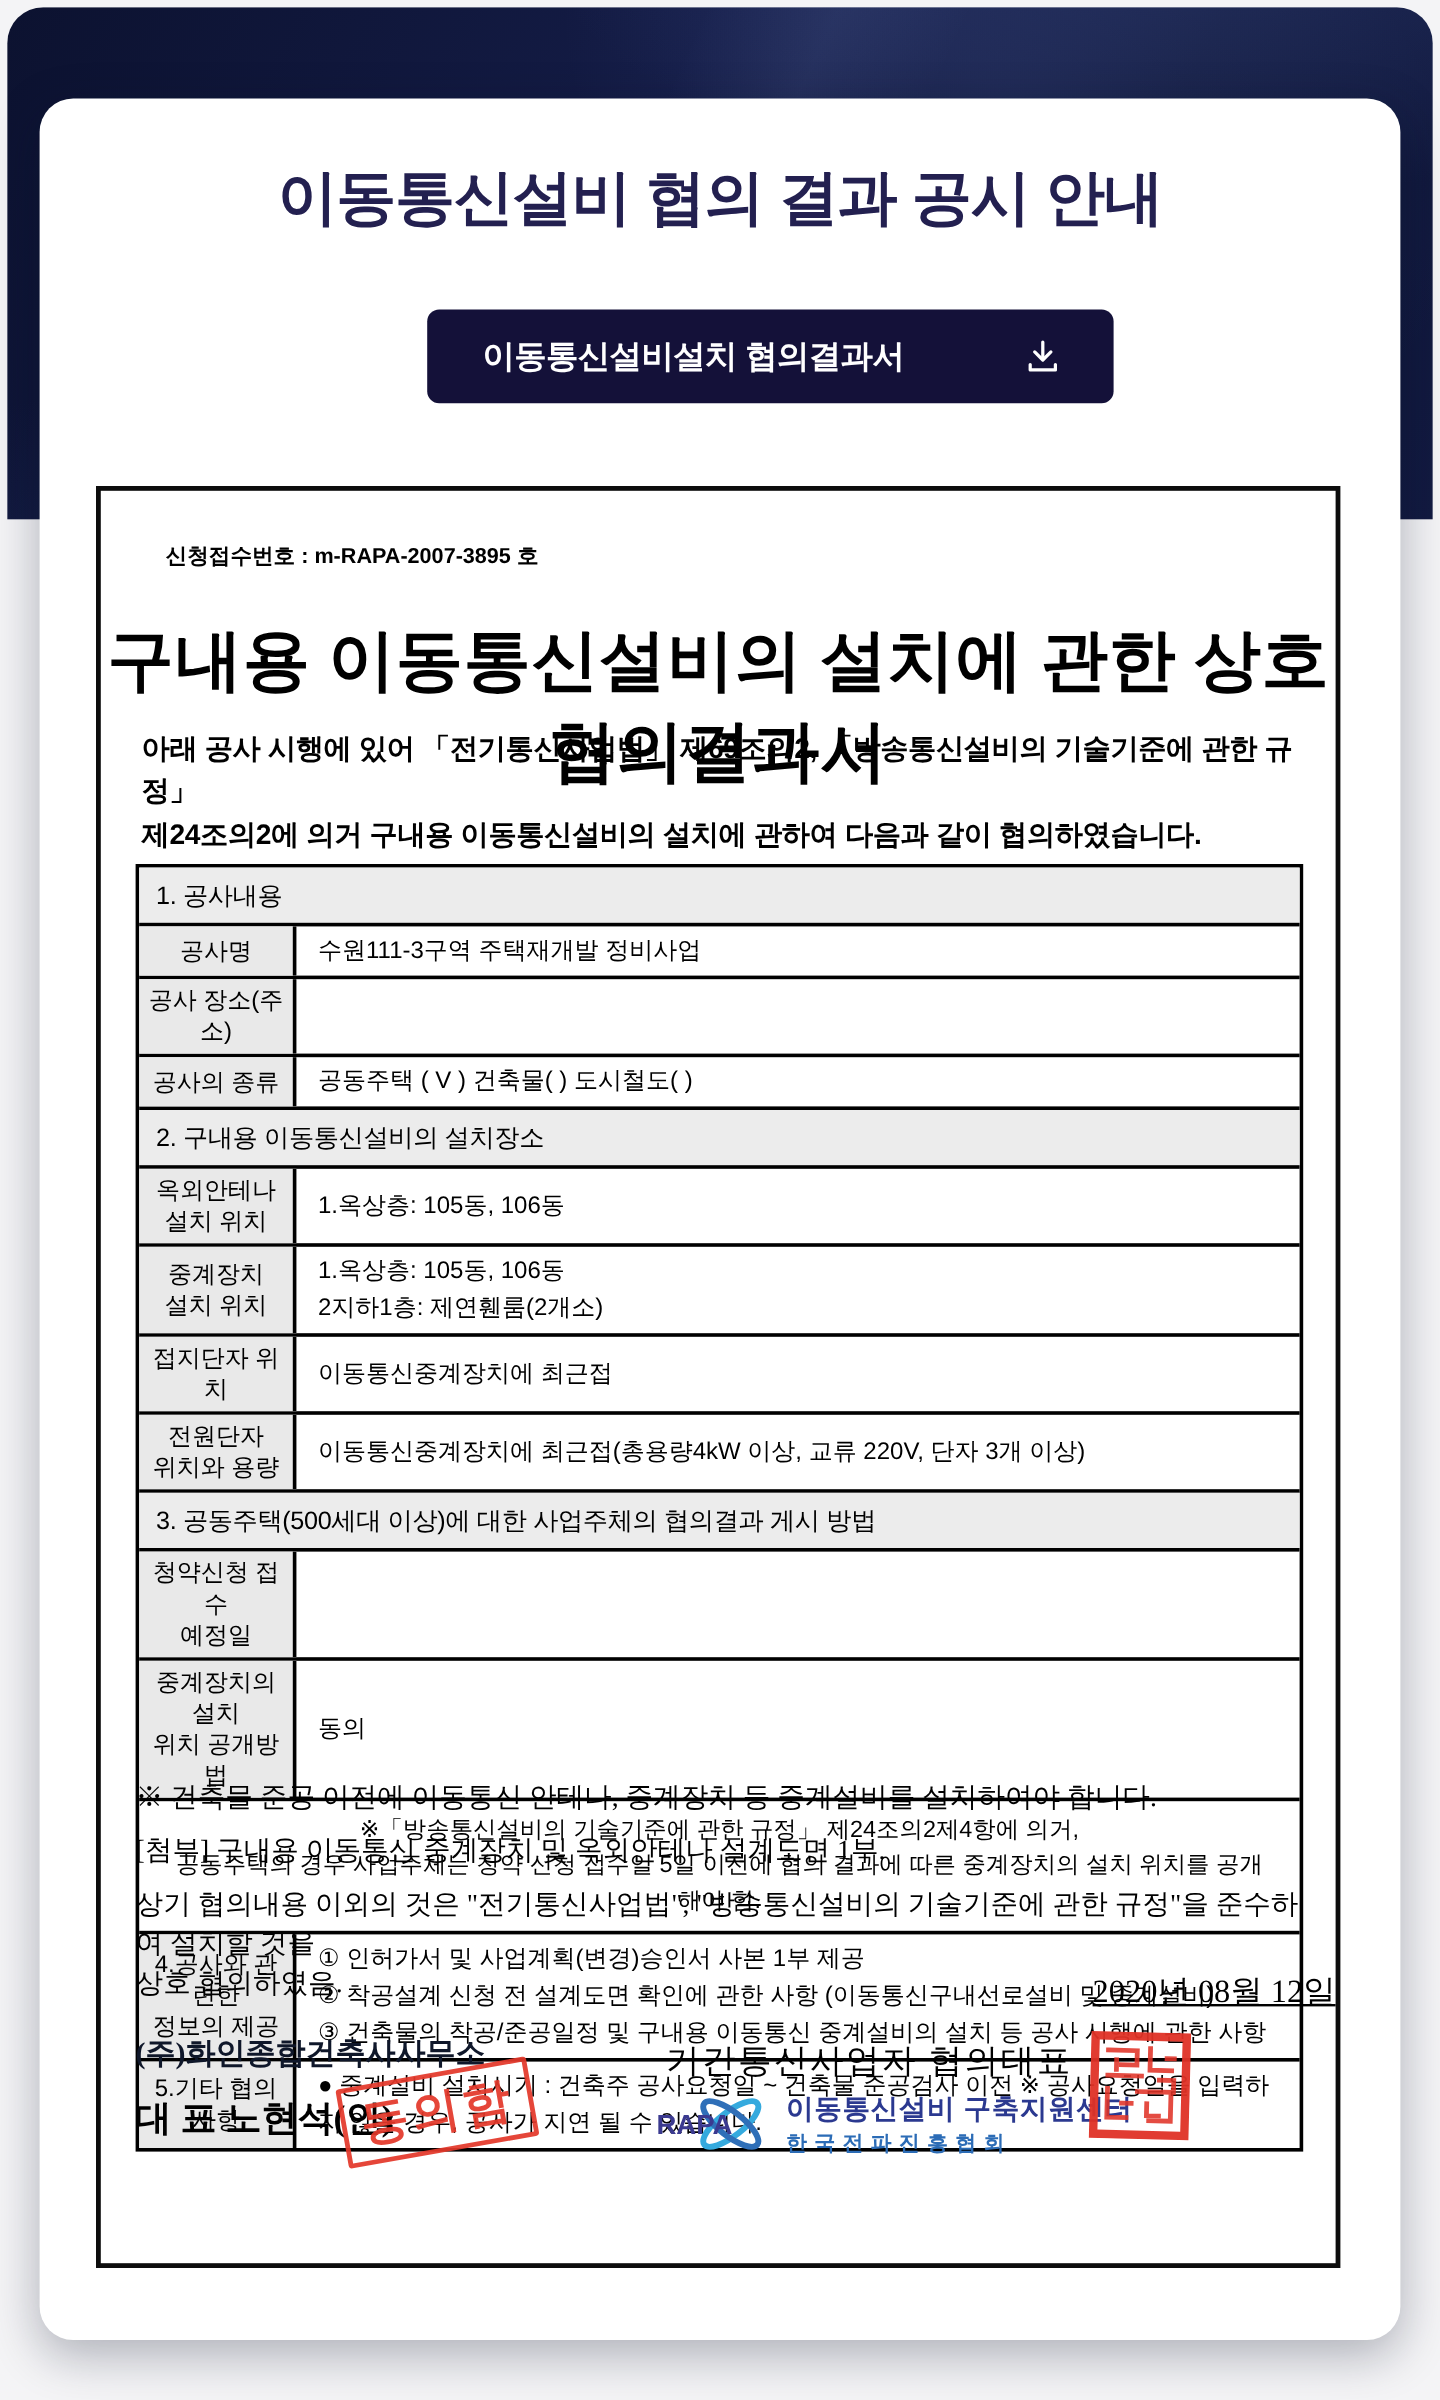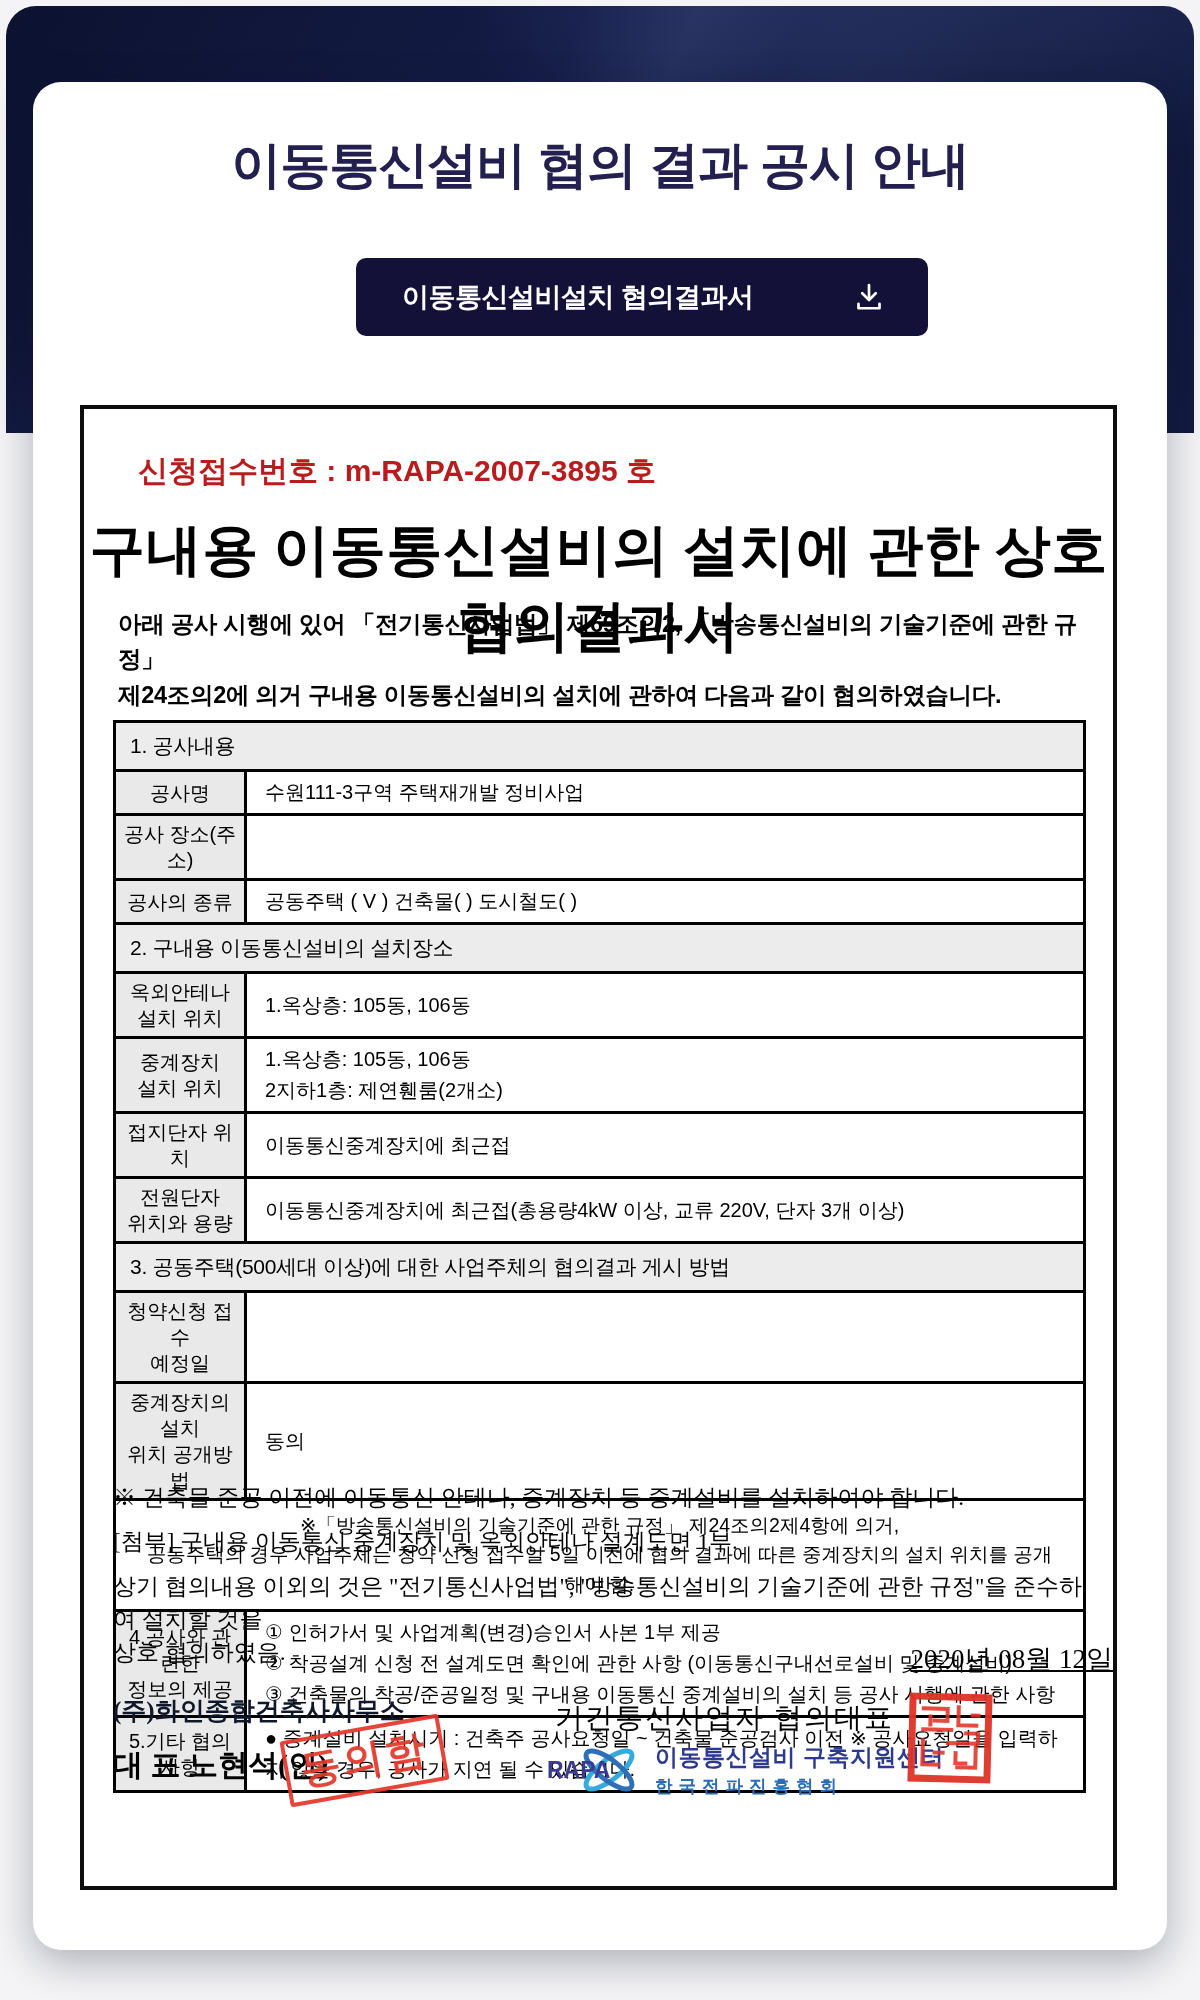--- a/index.html
+++ b/index.html
@@ -56,21 +56,21 @@
   .download-btn .label { font-size:27px; font-weight:700; letter-spacing:-0.5px; }
   .download-btn .dl-icon { margin-left:auto; width:36px; height:36px; }
 
   
   .doc-frame {
     position:absolute; left:47px; top:323px; width:1037px; height:1485px;
     border:4px solid #0d0d0d; background:#ffffff;
   }
   .receipt-no {
     position:absolute; left:54px; top:42px;
-    font-size:30px; font-weight:800; color:#b91c1c;
+    font-size:18px; font-weight:800; color:#000000;
   }
   .doc-title {
     position:absolute; top:104px; left:0; width:100%; text-align:center; margin:0;
     font-family:"Liberation Serif","DejaVu Serif",serif;
     font-size:56px; font-weight:600; letter-spacing:0.5px; color:#000;
   }
   .doc-intro {
     position:absolute; left:34px; top:198px; width:968px;
     font-size:23.5px; font-weight:700; line-height:1.5; color:#000;
     white-space:pre-line; letter-spacing:-0.3px;

